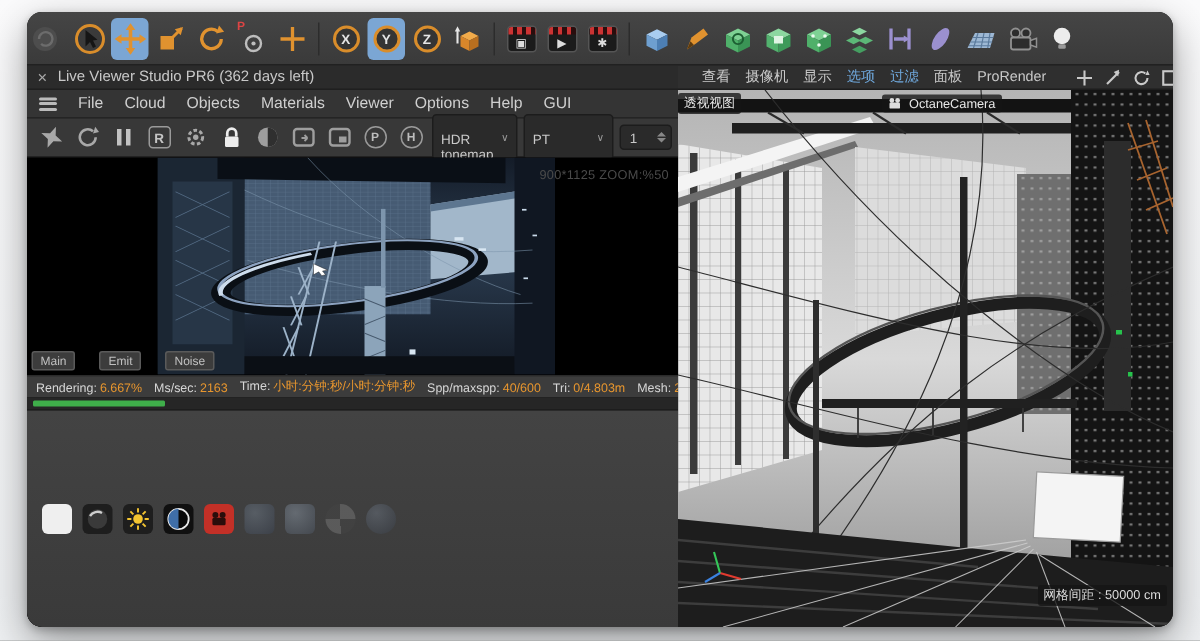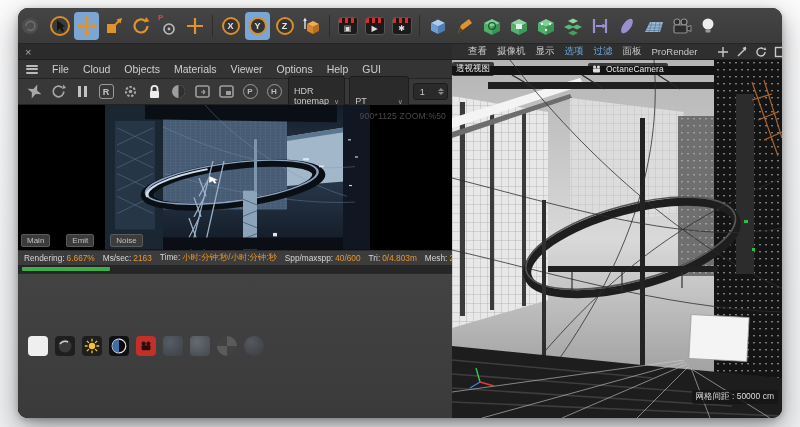--- a/index.html
+++ b/index.html
@@ -48,21 +48,21 @@
     padding:0 6px; border-bottom:1px solid #222; }
   .lv-btn { width:20px; height:20px; display:flex; align-items:center; justify-content:center;
     color:#b5b5b5; flex:none; }
   .lv-pause { display:flex; gap:3px; }
   .lv-pause i { width:3px; height:11px; background:#c2c2c2; }
   .lv-restart { width:15px; height:15px; border:1.5px solid #9a9a9a; border-radius:3px;
     color:#c5c5c5; font-size:9px; font-weight:bold; display:flex; align-items:center; justify-content:center; }
   .lv-circle { width:15px; height:15px; border:1.5px solid #9a9a9a; border-radius:50%;
     color:#bdbdbd; font-size:8px; font-weight:bold; display:flex; align-items:center; justify-content:center; }
   .lv-select { height:31px; background:#2a2a2a; border:1px solid #1c1c1c; border-radius:3px;
-    color:#c9c9c9; font-size:9px; display:flex; align-items:flex-end; gap:5px; padding:0 5px; }
+    color:#c9c9c9; font-size:9px; display:flex; align-items:flex-start; gap:5px; padding:11px 5px; }
   .lv-select .car { font-size:7px; color:#999; }
   .lv-spin { height:17px; background:#2a2a2a; border:1px solid #1c1c1c; border-radius:3px;
     color:#c9c9c9; font-size:9px; display:flex; align-items:center; padding:0 3px 0 6px; gap:4px; }
   .spin-arrows { display:flex; flex-direction:column; gap:1px; }
   .spin-arrows i { width:0; height:0; border-left:3px solid transparent; border-right:3px solid transparent; }
   .spin-arrows i.up { border-bottom:3px solid #888; }
   .spin-arrows i.dn { border-top:3px solid #888; }
 
   .lv-render { position:relative; flex:1; background:#000; overflow:hidden; }
   .lv-image { position:absolute; left:87px; top:0; width:265px; height:100%; }
@@ -297,20 +297,21 @@
           </svg>
       </div>
     </div>
 
     <div class="content">
 
       <div class="left-pane">
 
         <div class="lv-titlebar">
           <span class="lv-close">×</span>
+          <span>Live Viewer Studio PR6 (362 days left)</span>
         </div>
 
         <div class="lv-menubar">
           <span class="burger">
               <i></i>
               <i></i>
               <i></i>
             </span>
           <span>File</span>
           <span>Cloud</span>

